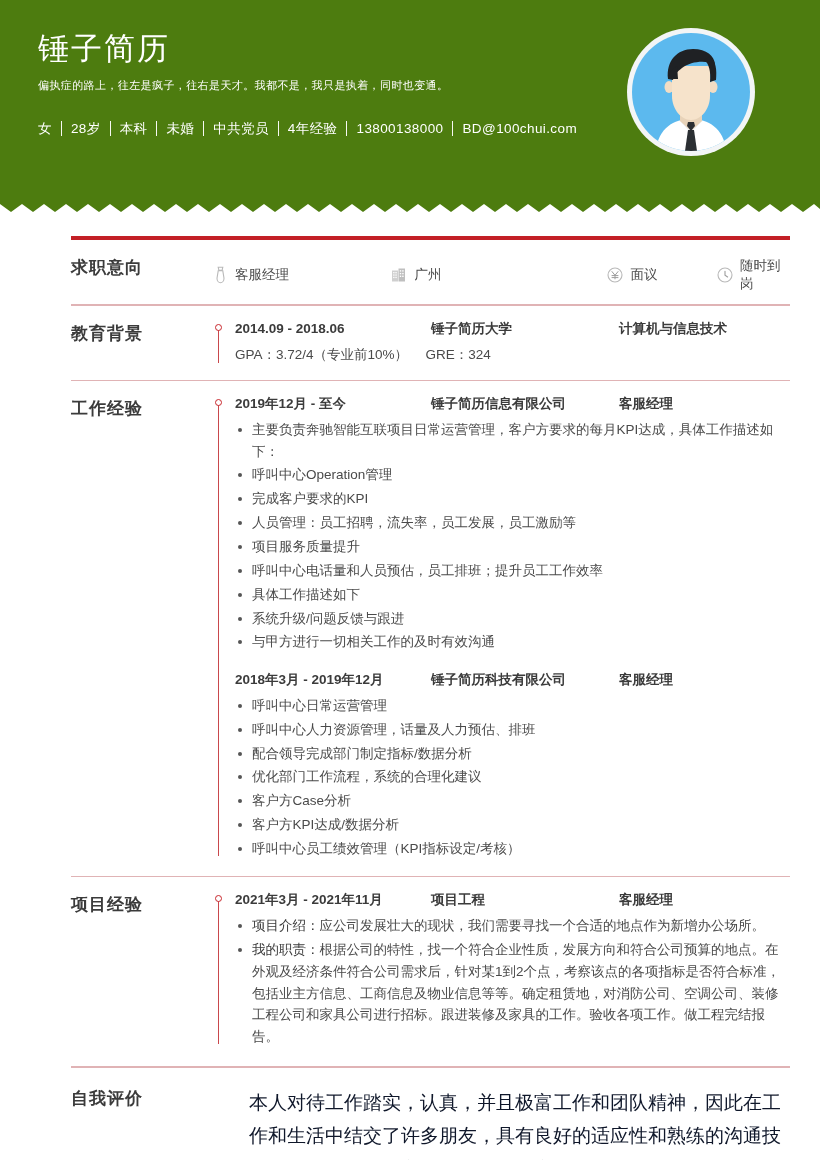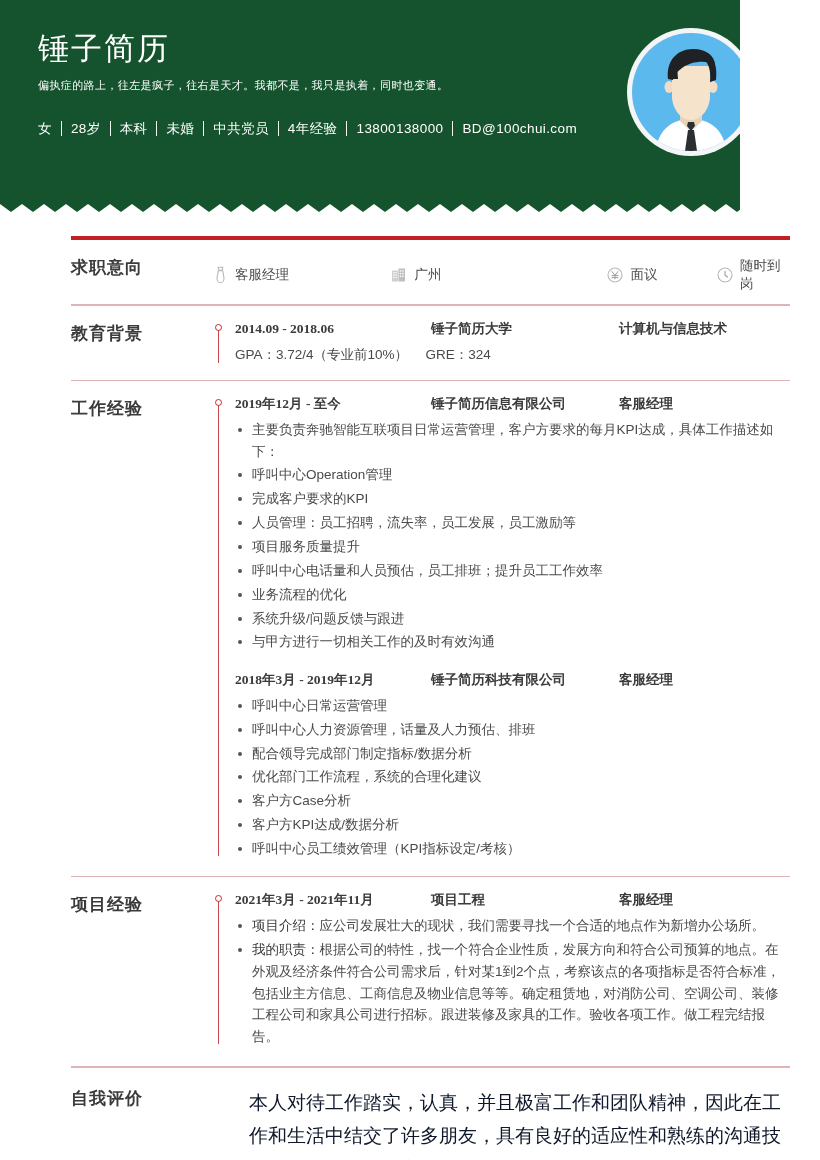--- a/index.html
+++ b/index.html
@@ -11,23 +11,23 @@
     width: 820px; height: 1160px;
     font-family: "Liberation Sans", "DejaVu Sans", sans-serif;
     color: #4a4a4a;
     overflow: hidden;
     position: relative;
   }
 
   
   .header {
     position: relative;
-    width: 740px;
+    width: 820px;
     height: 212px;
-    background: #14532d;
+    background: #4d7c0f;
     overflow: hidden;
   }
   .header-inner {
     padding: 30px 0 0 38px;
     position: relative;
     z-index: 2;
   }
   .hdr-name {
     color: #ffffff;
     font-size: 31px;
@@ -163,21 +163,21 @@
   .entry { margin-bottom: 2px; }
   .entry + .entry { margin-top: 17px; }
   .entry-head {
     display: flex;
     font-size: 13.5px;
     font-weight: bold;
     color: #3b3b3b;
     line-height: 1.45;
     margin-bottom: 5px;
   }
-  .eh-date  { width: 196px; flex: 0 0 196px; font-family: Liberation Serif, serif; }
+  .eh-date  { width: 196px; flex: 0 0 196px; }
   .eh-org   { width: 188px; flex: 0 0 188px; }
   .eh-role  { flex: 1 1 auto; }
 
   .sub-line {
     font-size: 13.5px;
     color: #4a4a4a;
     line-height: 1.75;
     margin-top: 1px;
   }
   .sub-line .gap { display: inline-block; width: 10px; }
@@ -380,21 +380,21 @@
             <span class="eh-org">锤子简历信息有限公司</span>
             <span class="eh-role">客服经理</span>
           </div>
           <ul class="bullets">
             <li>主要负责奔驰智能互联项目日常运营管理，客户方要求的每月KPI达成，具体工作描述如下：</li>
             <li>呼叫中心Operation管理</li>
             <li>完成客户要求的KPI</li>
             <li>人员管理：员工招聘，流失率，员工发展，员工激励等</li>
             <li>项目服务质量提升</li>
             <li>呼叫中心电话量和人员预估，员工排班；提升员工工作效率</li>
-            <li>业务流程的优化</li>
+            <li>具体工作描述如下</li>
             <li>系统升级/问题反馈与跟进</li>
             <li>与甲方进行一切相关工作的及时有效沟通</li>
           </ul>
         </div>
 
         <div class="entry">
           <div class="entry-head">
             <span class="eh-date">2018年3月 - 2019年12月</span>
             <span class="eh-org">锤子简历科技有限公司</span>
             <span class="eh-role">客服经理</span>

